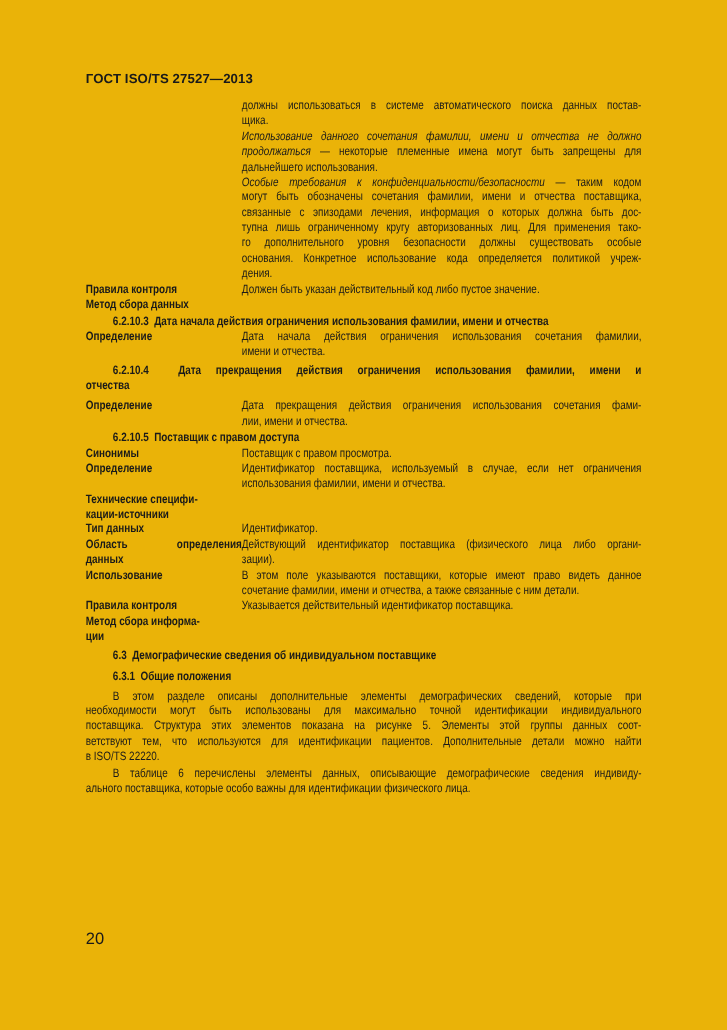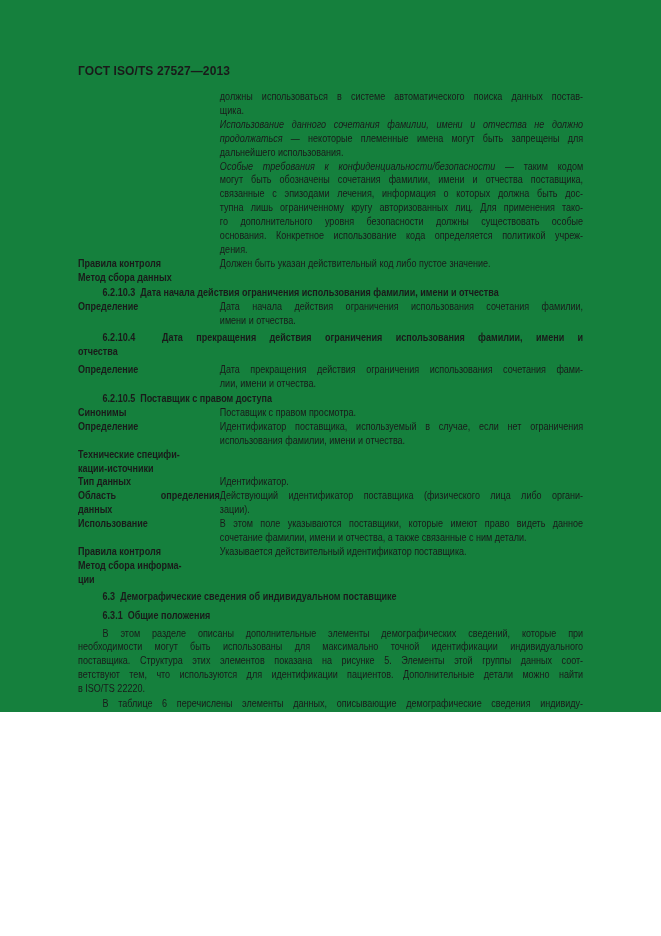--- a/index.html
+++ b/index.html
@@ -5,22 +5,22 @@
   * { margin: 0; padding: 0; box-sizing: border-box; }
   html, body { width: 661px; height: 936px; }
   body {
     background: #ffffff;
     font-family: "Liberation Sans", sans-serif;
     color: #1a1a1a;
   }
   .page {
     position: relative;
     width: 661px;
-    height: 712px;
-    background: #15803d;
+    height: 936px;
+    background: #eab308;
     overflow: hidden;
     padding-left: 13px;
   }
   .header {
     position: absolute;
     left: 78px;
     top: 64px;
     font-size: 12px;
     font-weight: bold;
     letter-spacing: 0.1px;
@@ -42,21 +42,21 @@
   .heading { font-weight: bold; width: 616px; }
   .para { width: 616px; }
   .line.j { text-align: justify; text-align-last: justify; }
   .line.l { text-align: left; }
   .line.ind { text-indent: 30px; }
   .seg.it { font-style: italic; }
   .pagenum {
     position: absolute;
     left: 78px;
     top: 845px;
-    font-size: 10px;
+    font-size: 15px;
   }
 </style>
 </head>
 <body>
 
 <div class="page">
   <div class="header">ГОСТ ISO/TS 27527—2013</div>
 
   <div class="content" id="content">
       <div class="row">

